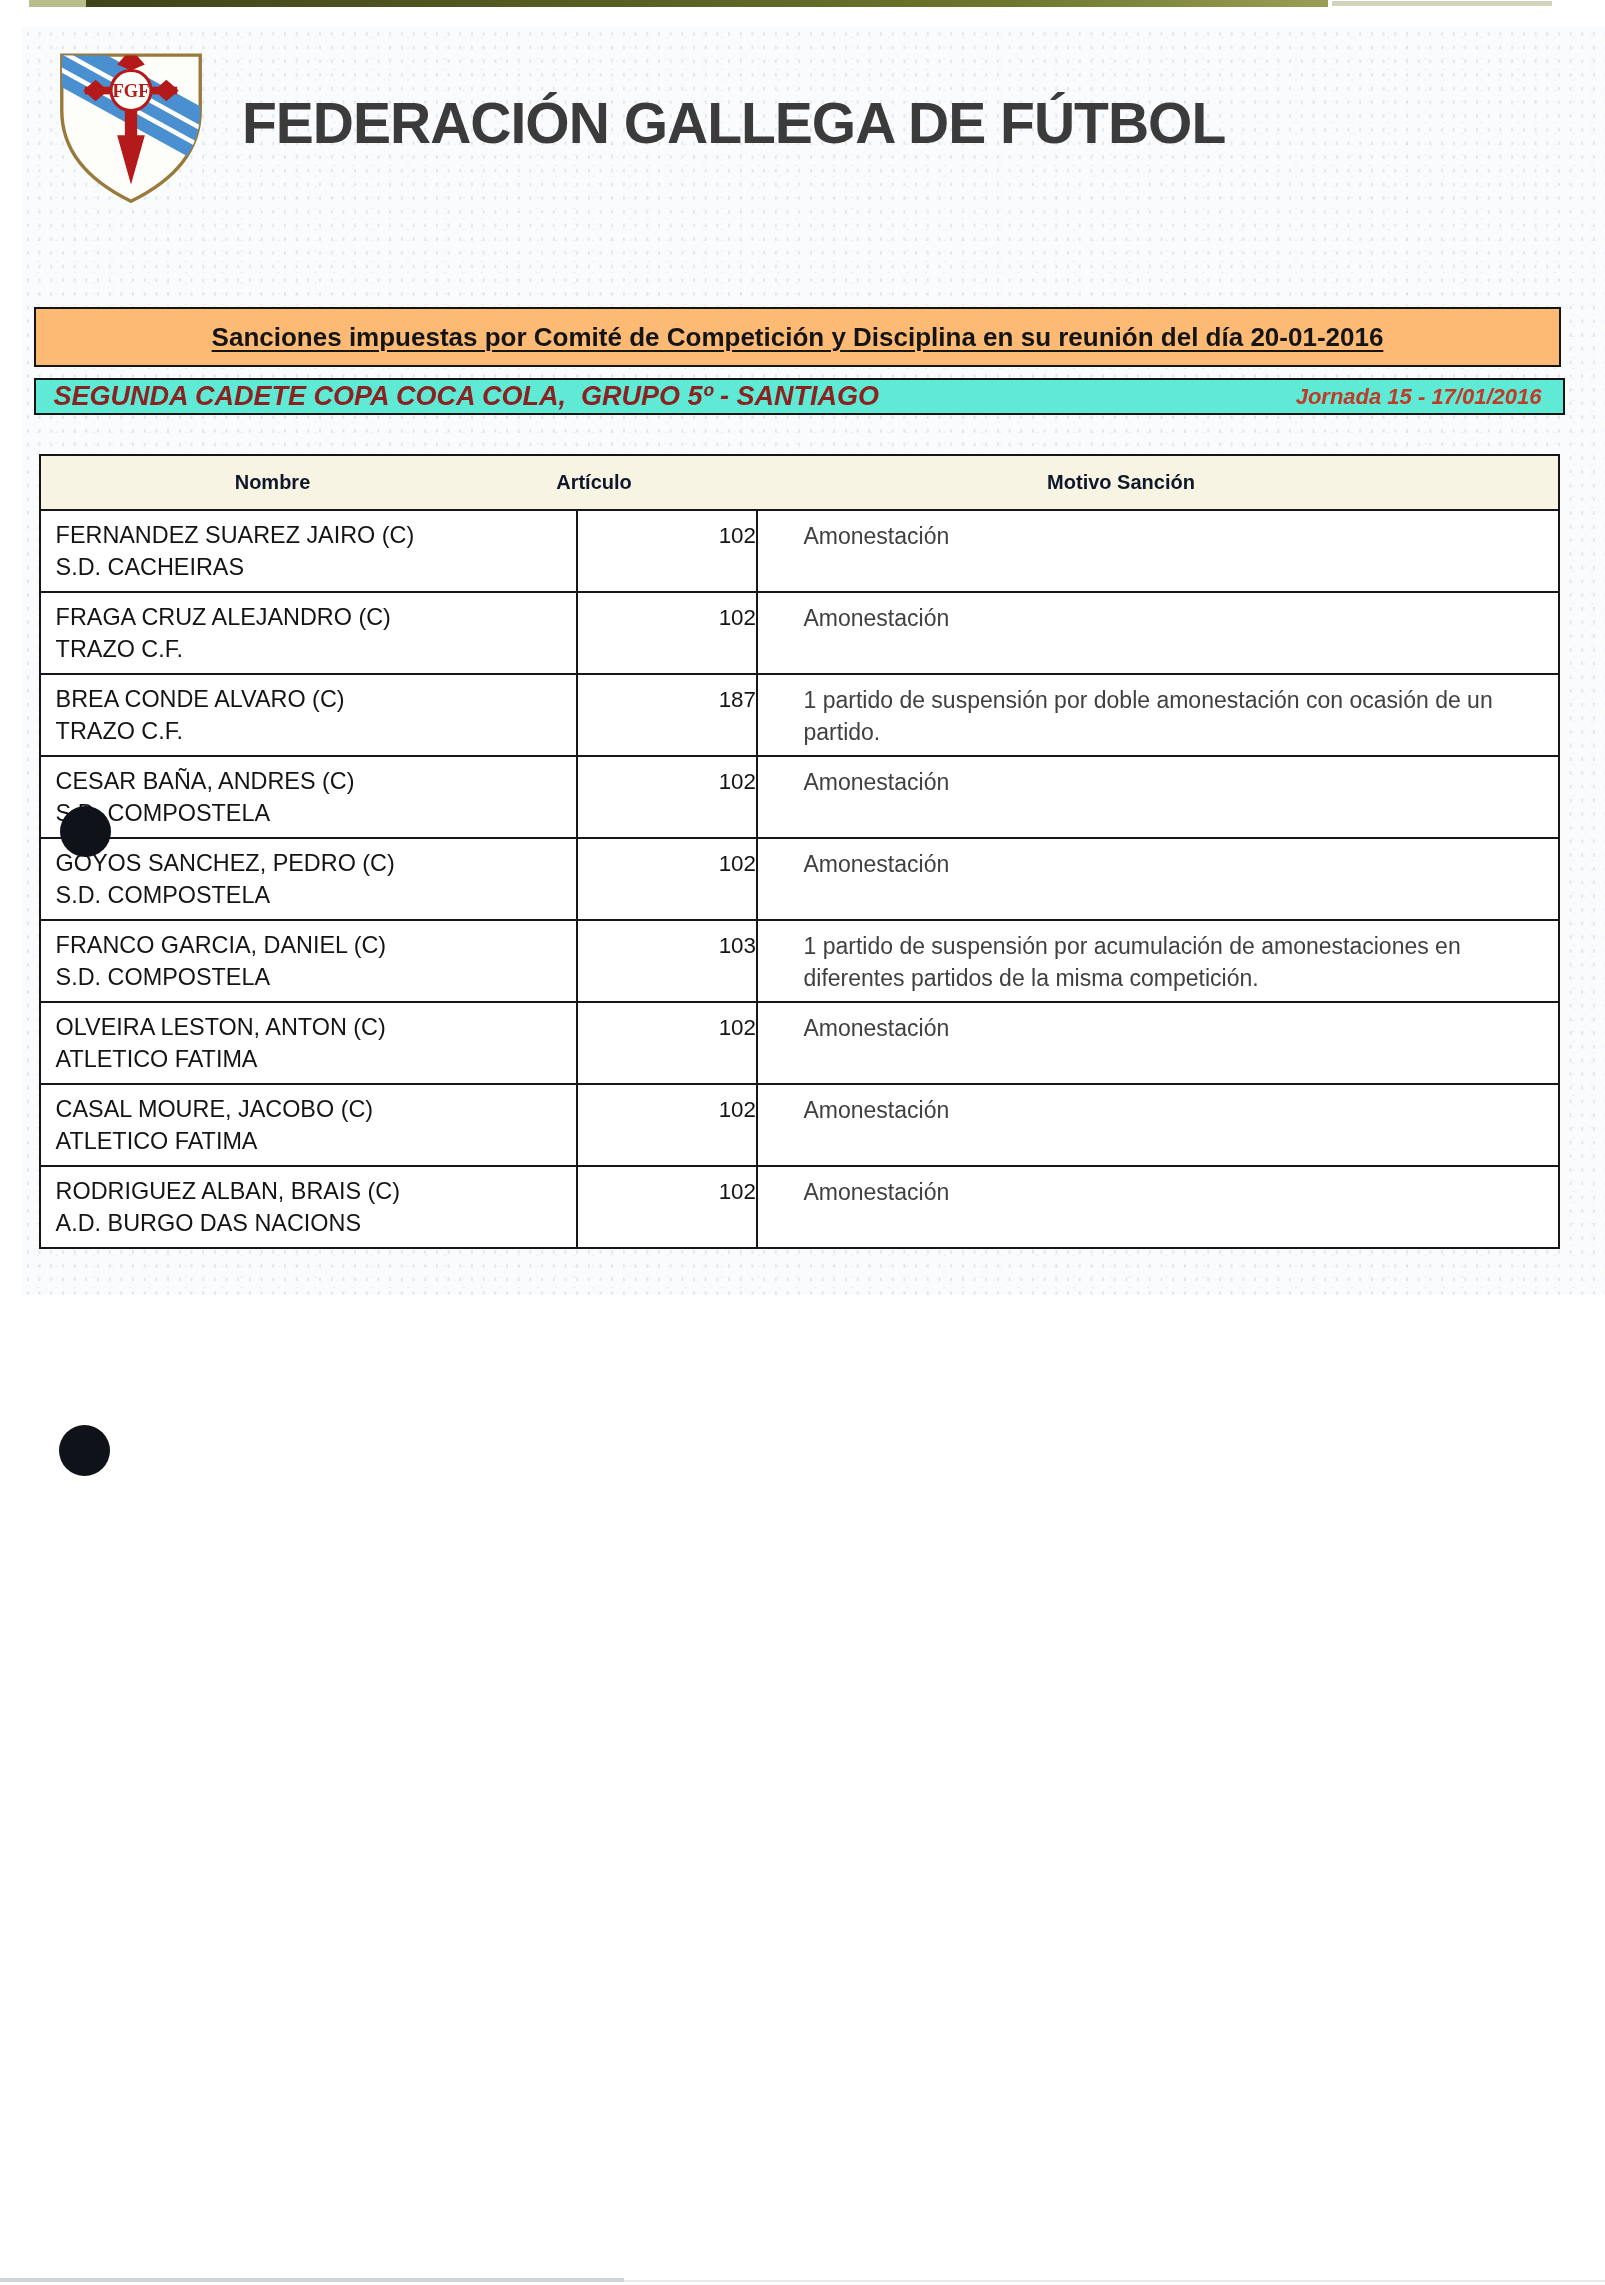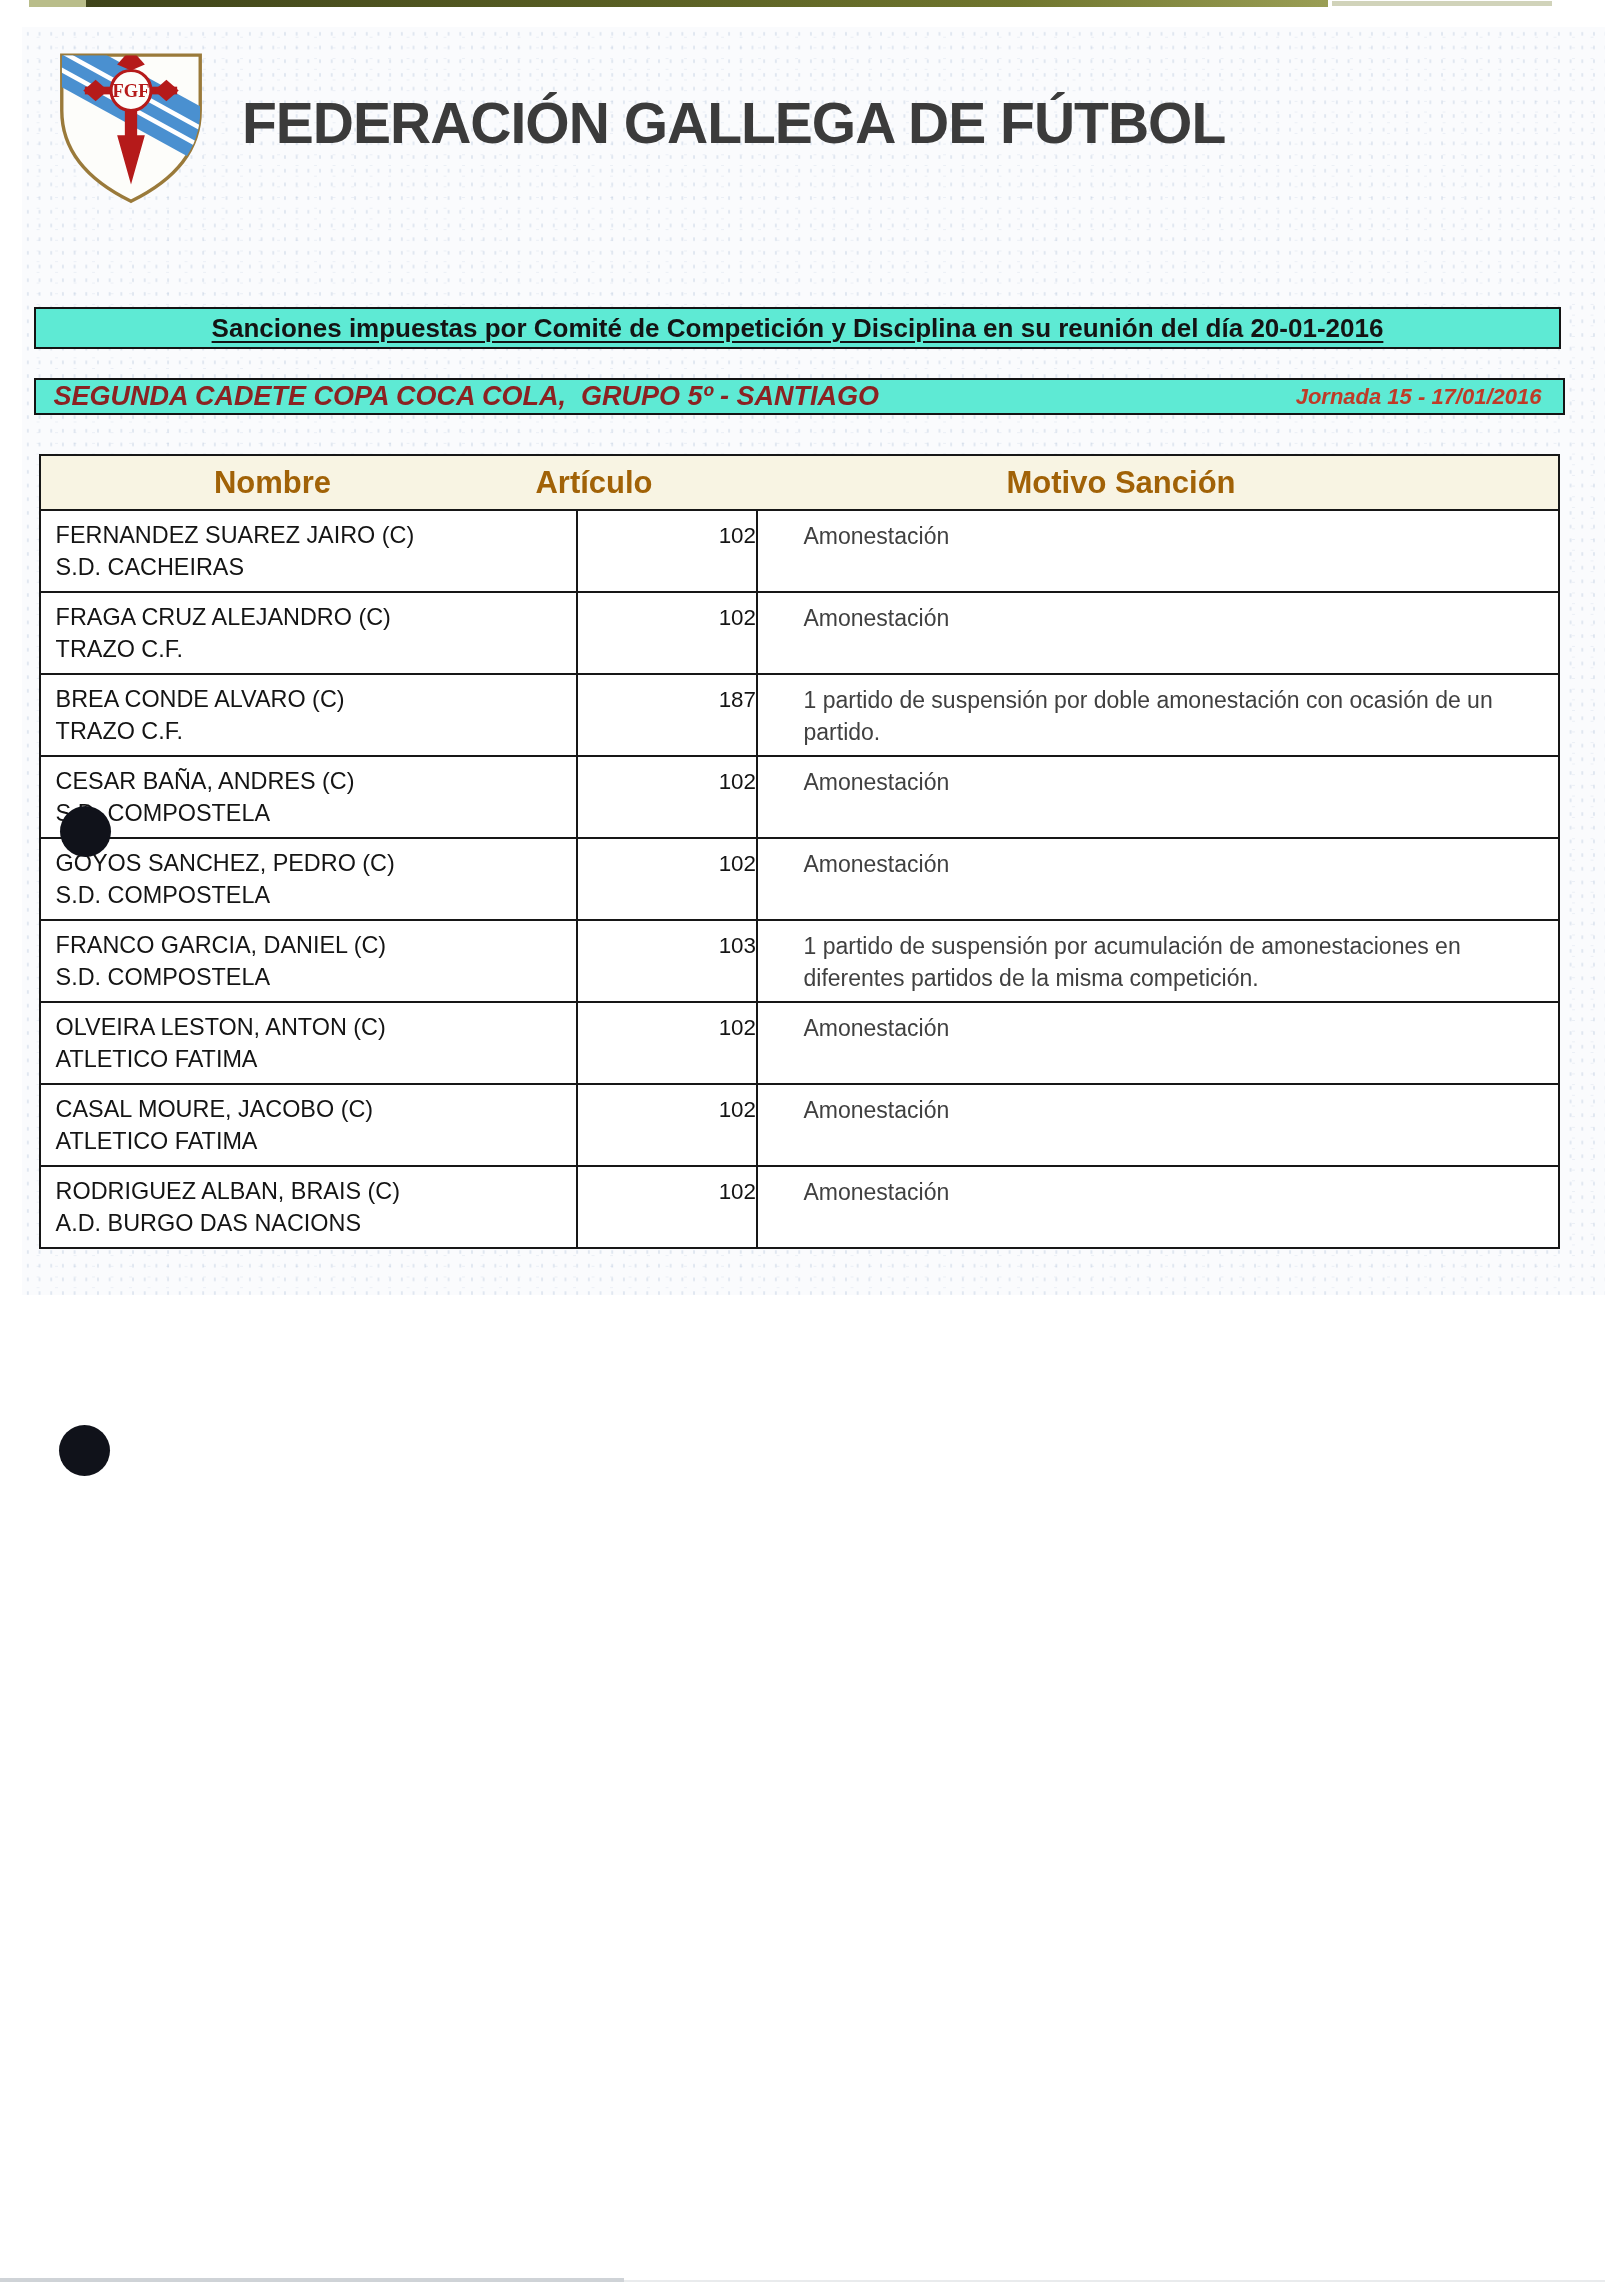--- a/index.html
+++ b/index.html
@@ -36,22 +36,22 @@
 
   
   .crest{position:absolute;left:54px;top:49px;}
   .fed-title{
     position:absolute;left:242px;top:90px;width:1170px;
     font-size:57px;font-weight:bold;letter-spacing:-1px;color:#3b3b3b;white-space:nowrap;
   }
 
   
   .banner-box{
-    position:absolute;left:34px;top:307px;width:1527px;height:42px;
-    background:#5eead4;border:2px solid #141414;box-sizing:border-box;
+    position:absolute;left:34px;top:307px;width:1527px;height:60px;
+    background:#fdba74;border:2px solid #141414;box-sizing:border-box;
     display:flex;align-items:center;justify-content:center;
   }
   .banner-text{
     font-size:26px;font-weight:bold;color:#141414;
     text-decoration:underline;text-underline-offset:3.9px;text-decoration-thickness:2px;
     white-space:pre-wrap;
   }
   .competition-box{
     position:absolute;left:34px;top:378px;width:1531px;height:37px;
     background:#5eead4;border:2px solid #141414;box-sizing:border-box;
@@ -63,21 +63,21 @@
   .comp-jornada{font-size:22px;font-weight:bold;color:#bf3b28;white-space:nowrap;}
 
   
   .stable{
     position:absolute;left:39px;top:454px;width:1521px;
     border:2.9px solid #171717;box-sizing:border-box;background:#ffffff;
   }
   .thead{
     display:flex;height:53px;background:#f8f4e3;align-items:center;
   }
-  .th{font-size:31px;font-weight:bold;color:#a16207;text-align:center;}
+  .th{font-size:20px;font-weight:bold;color:#0f172a;text-align:center;}
   .th-nombre{width:463px;}
   .th-articulo{width:180px;}
   .th-motivo{flex:1;}
   .trow{
     display:flex;min-height:80px;border-top:2.9px solid #171717;background:#ffffff;
   }
   .cell{box-sizing:border-box;}
   .name-cell{width:537px;border-right:2px solid #171717;padding:7.8px 9.8px 5.9px 14.6px;}
   .pname,.pclub{font-size:23.4px;color:#141414;line-height:32px;white-space:nowrap;}
   .art-cell{

